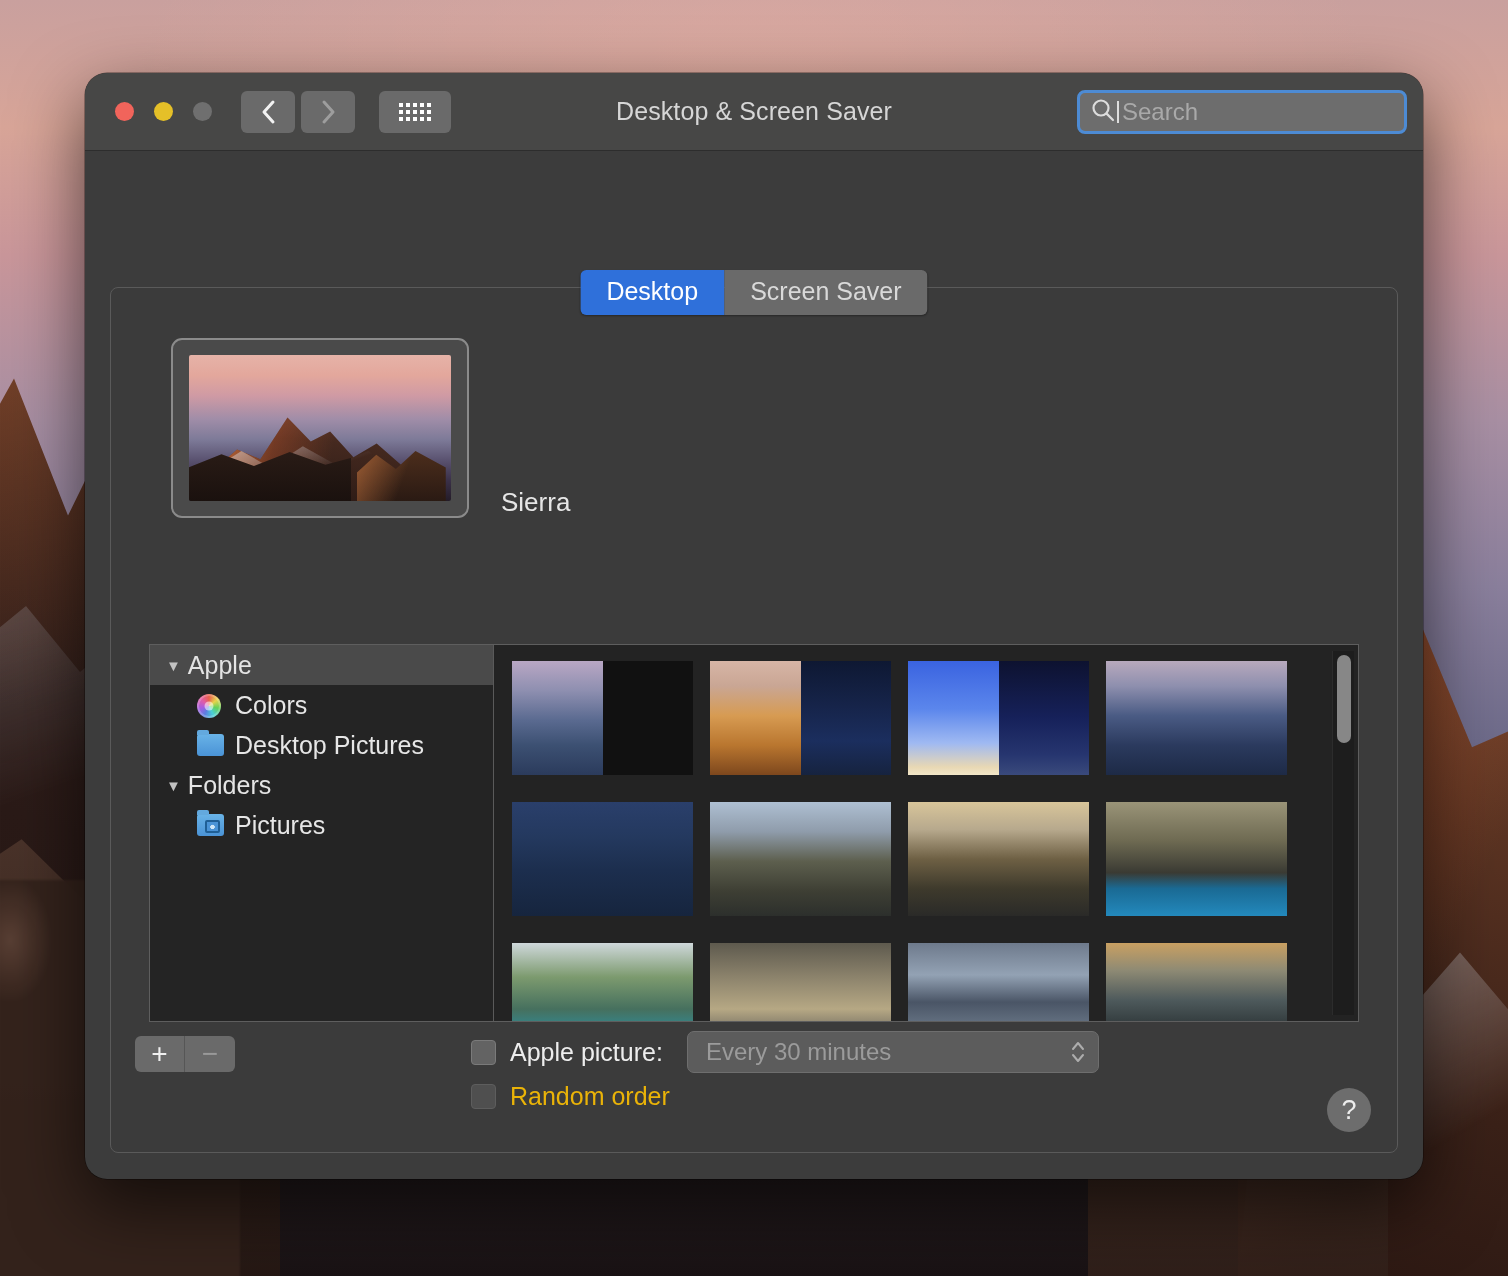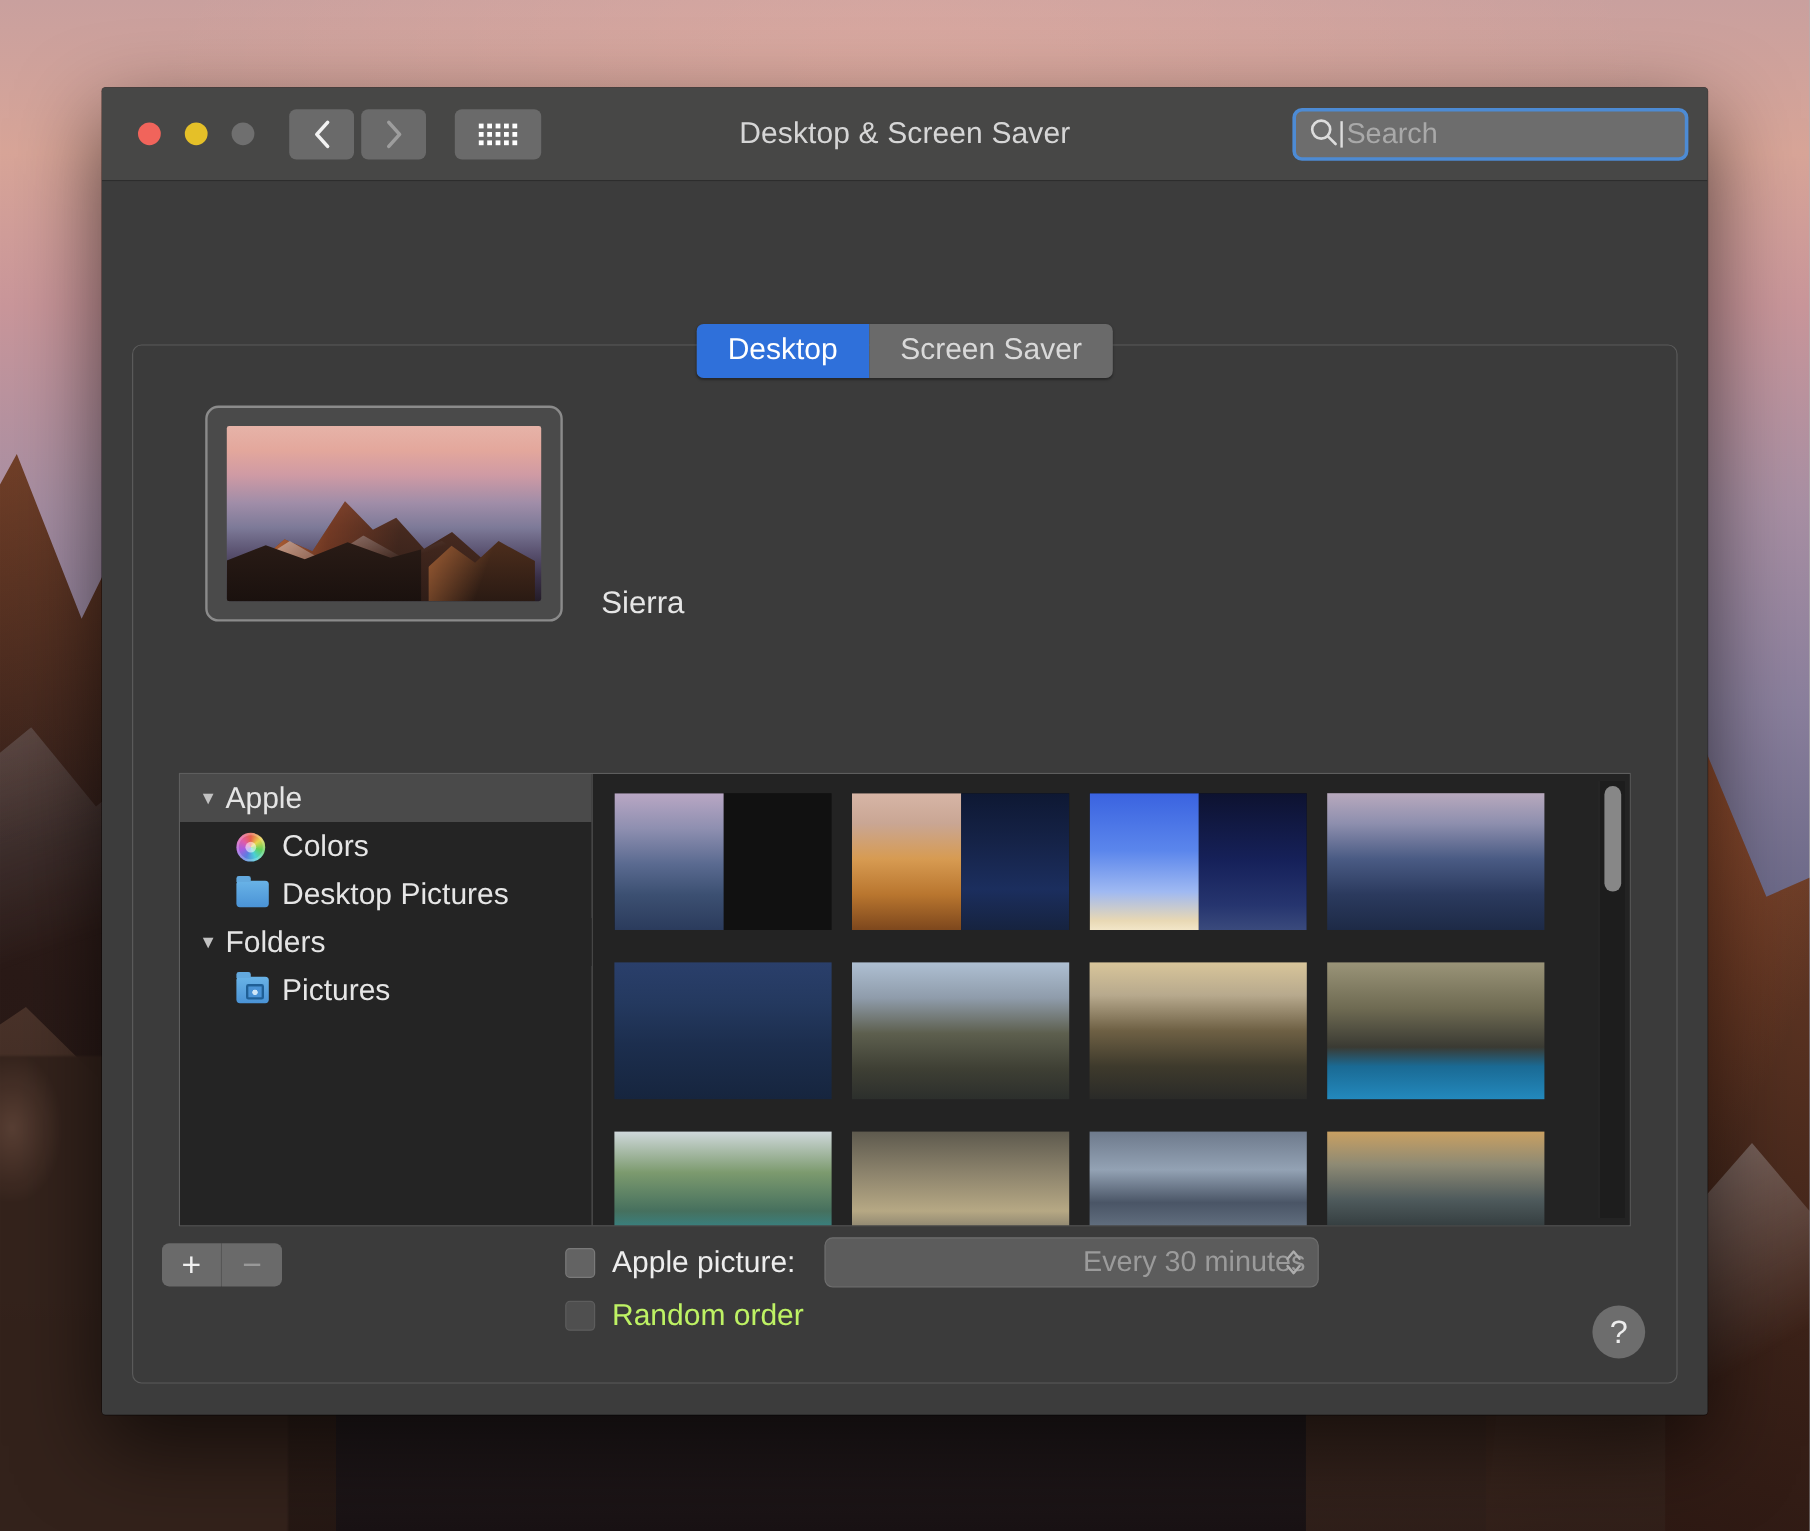--- a/index.html
+++ b/index.html
@@ -71,21 +71,21 @@
   }
   .haze {
     left: 0; top: 0; width: 100%; height: 100%;
     background: radial-gradient(ellipse 900px 500px at 50% 8%, rgba(255,190,170,.28), rgba(255,190,170,0) 70%);
     pointer-events: none;
   }
 
   
   #prefwin {
     position: absolute; left: 85px; top: 73px; width: 1338px; height: 1106px;
-    background: #3c3c3c; border-radius: 3px;
+    background: #3c3c3c; border-radius: 22px;
     box-shadow: 0 26px 70px rgba(0,0,0,.62), 0 0 0 .5px rgba(0,0,0,.55);
     overflow: hidden; display: flex; flex-direction: column;
   }
 
   
   .titlebar {
     position: relative; height: 78px; flex: none;
     background: #474746; border-bottom: 1px solid #2d2d2d;
     display: flex; align-items: center;
   }
@@ -254,25 +254,25 @@
   .pmbtn.right { border-radius: 0 6px 6px 0; color: #999; }
 
   .ctrlcol { position: absolute; left: 360px; top: 8px; }
   .ctrlrow { display: flex; align-items: center; height: 44px; }
   .cbox {
     width: 25px; height: 25px; border-radius: 4px; background: #636363;
     border: 1px solid #7a7a7a; flex: none; margin-right: 14px;
   }
   .cbox.dim { background: #4f4f4f; border-color: #5d5d5d; }
   .clabel { font-size: 25px; color: #ededed; }
-  .clabel.dim { color: #bef264; }
+  .clabel.dim { color: #eab308; }
   .popup {
     margin-left: 24px; width: 412px; height: 42px; border-radius: 7px;
     background: #5c5c5c; border: 1px solid #6e6e6e; display: flex;
-    align-items: center; padding: 0 10px 0 18px; position: relative; justify-content: flex-end;
+    align-items: center; padding: 0 10px 0 18px; position: relative;
   }
   .popuptext { font-size: 24px; color: #9b9b9b; }
   .chevs {
     position: absolute; right: 12px; top: 50%; transform: translateY(-50%);
     display: flex; flex-direction: column; gap: 2px;
   }
   .helpbtn {
     position: absolute; right: 26px; bottom: 20px; width: 44px; height: 44px;
     border-radius: 50%; background: #6d6d6d; color: #ededed; font-size: 27px;
     display: flex; align-items: center; justify-content: center;

